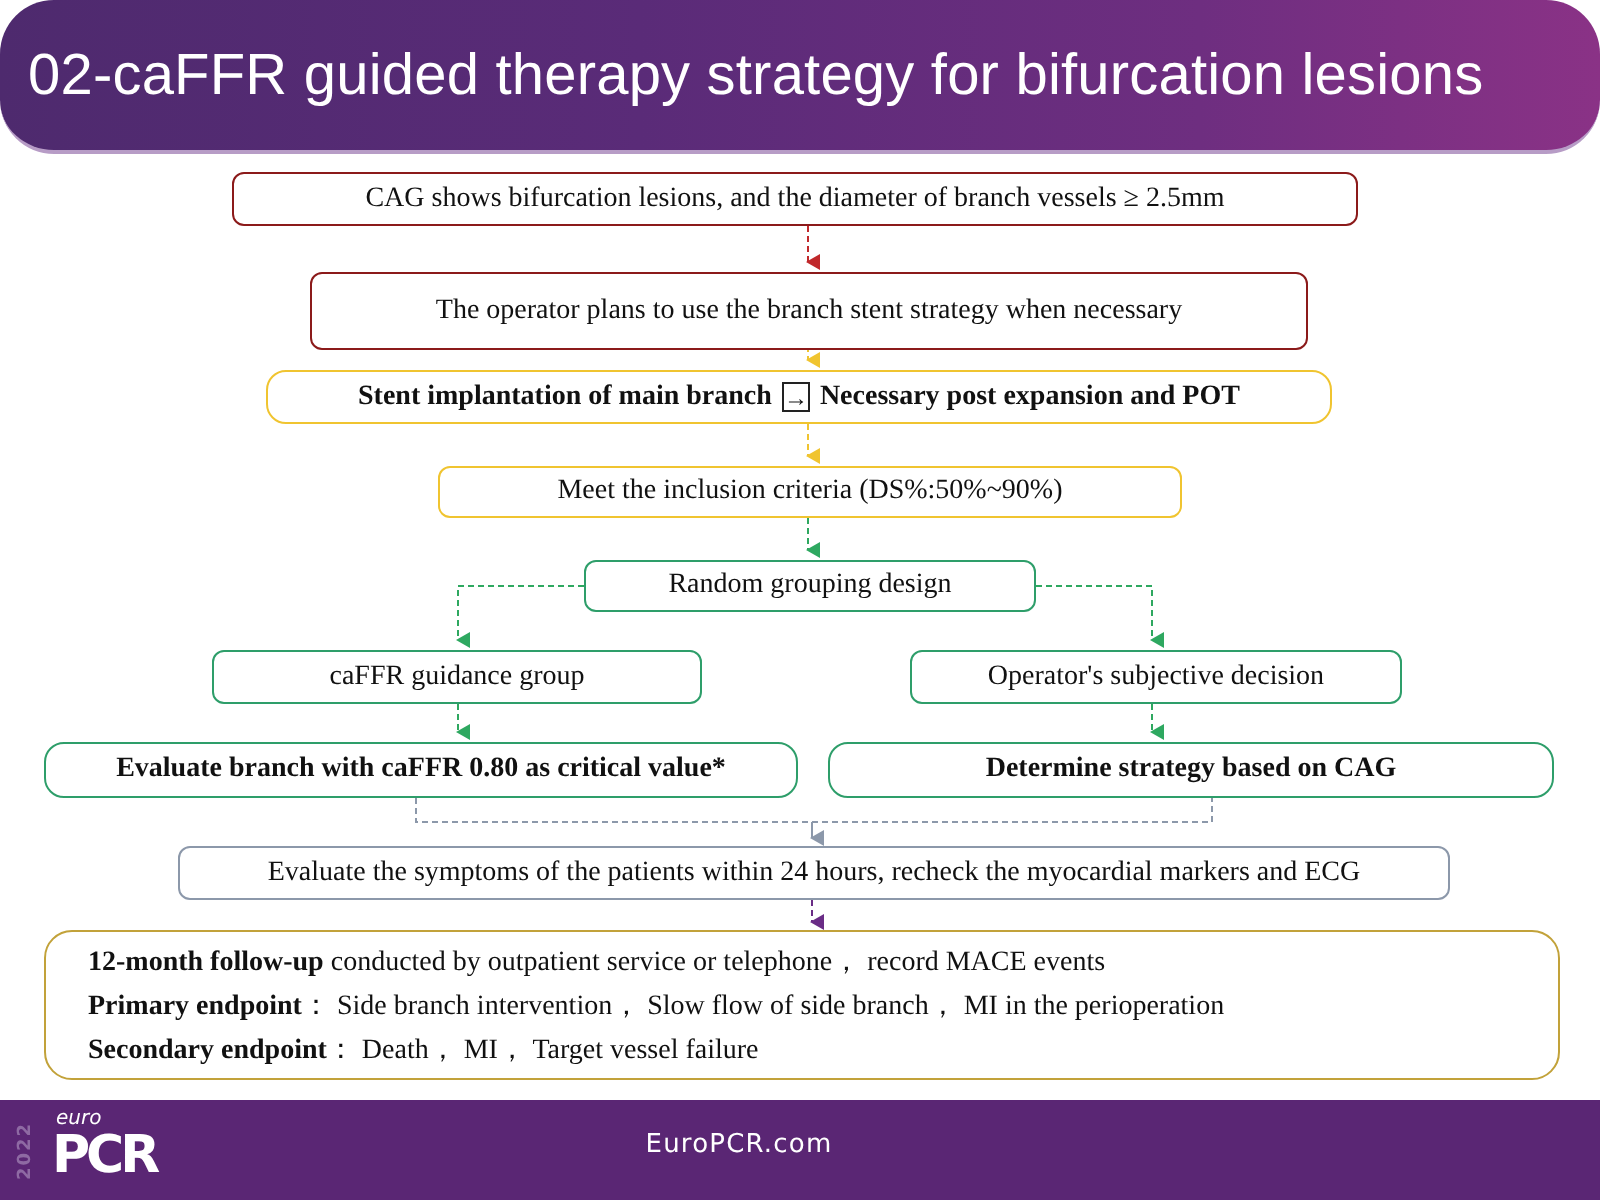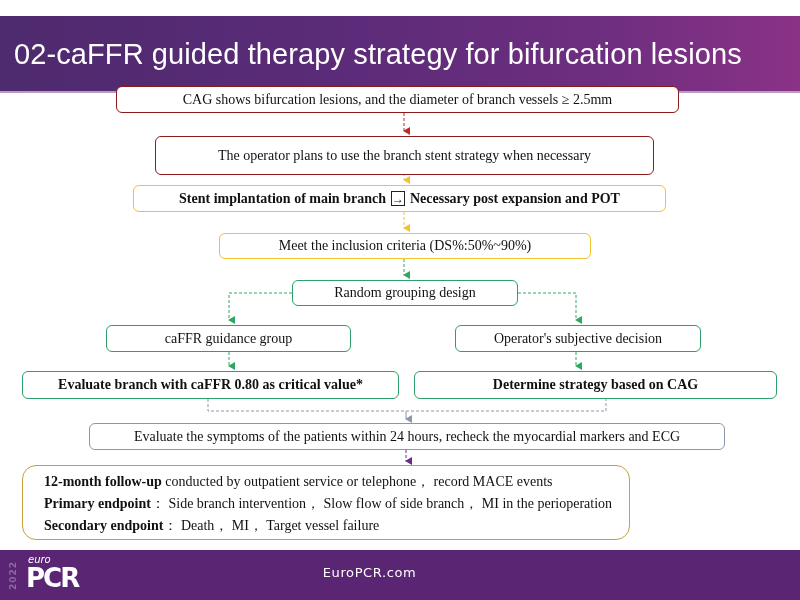--- a/index.html
+++ b/index.html
@@ -1,27 +1,27 @@
 <!DOCTYPE html>
 <html><head>
 <meta charset="utf-8">
 <style>
   html, body { margin: 0; padding: 0; }
   body { width: 800px; height: 600px; position: relative; overflow: hidden; background: #ffffff; font-family: "Liberation Serif", serif; }
-  .title-bar { position: absolute; left: 0; top: 16px; width: 800px; height: 77px; background: linear-gradient(90deg, #4e2a6e 0%, #5a2b78 40%, #6e2e80 75%, #8a3286 100%); border-bottom: 2px solid #b79cc6; box-sizing: border-box; }
+  .title-bar { position: absolute; left: 0; top: 0; width: 800px; height: 77px; background: linear-gradient(90deg, #4e2a6e 0%, #5a2b78 40%, #6e2e80 75%, #8a3286 100%); border-bottom: 2px solid #b79cc6; box-sizing: border-box; border-radius: 27px; }
   .title-text { position: absolute; left: 14px; top: 22px; color: #ffffff; font-family: "Liberation Sans", sans-serif; font-size: 29px; letter-spacing: 0.1px; white-space: nowrap; }
   .box { position: absolute; box-sizing: border-box; border-radius: 6px; background: #fff; display: flex; align-items: center; justify-content: center; font-size: 14px; color: #111; white-space: nowrap; }
   .red { border: 1.3px solid #8b1a1a; }
   .yellow { border: 1.3px solid #f0c430; }
   .green { border: 1.3px solid #2e9e6a; }
   .gray { border: 1.3px solid #8c98aa; }
-  .bold { font-weight: bold; }
+  .bold { font-weight: bold; border-radius: 10px; }
   .arrow-glyph { display: inline-block; border: 1.8px solid #222; width: 14px; height: 15px; line-height: 14px; text-align: center; font-size: 12px; margin: 0 5px; font-weight: bold; box-sizing: border-box; }
   svg.connectors { position: absolute; left: 0; top: 0; width: 800px; height: 600px; pointer-events: none; }
-  .followup { position: absolute; left: 22px; top: 465px; width: 608px; height: 75px; box-sizing: border-box; border: 1.3px solid #c2a23a; border-radius: 14px; background: #fff; padding: 6px 0 0 21px; font-size: 14px; color: #111; }
+  .followup { position: absolute; left: 22px; top: 465px; width: 758px; height: 75px; box-sizing: border-box; border: 1.3px solid #c2a23a; border-radius: 14px; background: #fff; padding: 6px 0 0 21px; font-size: 14px; color: #111; }
   .followup .line { height: 22px; line-height: 20px; white-space: nowrap; }
   .footer { position: absolute; left: 0; top: 550px; width: 800px; height: 50px; background: #5a2674; }
   .footer-url { position: absolute; left: 0; width: 739px; top: 15px; text-align: center; color: #ffffff; font-family: "DejaVu Sans", sans-serif; font-size: 13px; letter-spacing: 0.6px; }
   .logo-year { position: absolute; left: 8px; top: 6px; width: 9px; height: 38px; color: #8e6aa3; font-family: "DejaVu Sans", sans-serif; font-weight: bold; font-size: 9px; writing-mode: vertical-rl; transform: rotate(180deg); text-align: center; letter-spacing: 1px; }
   .logo-euro { position: absolute; left: 28px; top: 4px; color: #ffffff; font-family: "DejaVu Sans", sans-serif; font-style: italic; font-size: 10px; }
   .logo-pcr { position: absolute; left: 26px; top: 13px; color: #ffffff; font-family: "DejaVu Sans", sans-serif; font-weight: bold; font-size: 26px; letter-spacing: -2px; line-height: 30px; }
   .eapci { position: absolute; left: 688px; top: 8px; width: 82px; height: 38px; background: #ffffff; border-radius: 1px; }
   .eapci-heart { position: absolute; left: 5px; top: 6px; width: 20px; height: 20px; }
   .eapci-text { position: absolute; left: 28px; top: 6px; font-family: "DejaVu Sans", sans-serif; font-weight: bold; font-size: 14px; color: #1c1c2e; letter-spacing: 0.3px; }
   .eapci-sub { position: absolute; left: 20px; top: 27px; font-family: "DejaVu Sans", sans-serif; font-size: 4px; color: #555; white-space: nowrap; }

